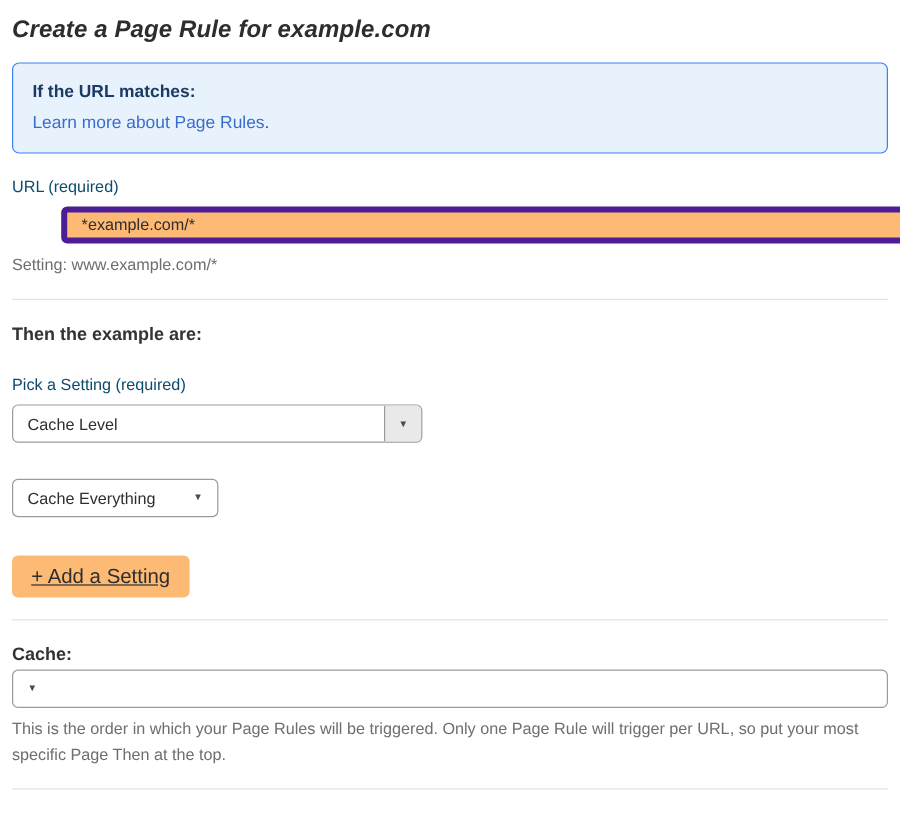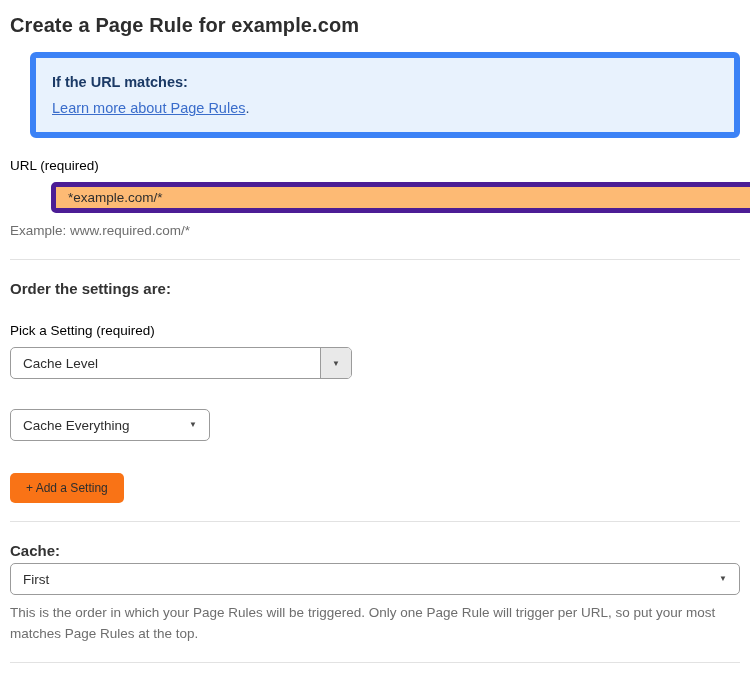--- a/index.html
+++ b/index.html
@@ -10,46 +10,45 @@
     color: #2e2e2e;
   }
   .container { padding: 10px; width: 750px; }
 
   .page-title {
     font-size: 20px;
     font-weight: 700;
     color: #2d2d2d;
     margin: 4px 0 15px 0;
     letter-spacing: 0.1px;
+    font-style: italic;
   }
 
   .info-box {
     background: #e8f2fd;
-    border: 6px solid #3b82f6;
+    border: 1px solid #3b82f6;
     border-radius: 6px;
     padding: 13px 16px;
     font-size: 14.5px;
     line-height: 22px;
     color: #2a4a78;
-    margin-left: 20px;
   }
   .info-box .info-heading {
     font-weight: 700;
     color: #1b3a66;
     margin-bottom: 4px;
   }
   .info-box a {
     color: #3a6dcb;
-    text-decoration: underline;
     cursor: pointer;
   }
 
   .field-label {
     font-size: 13.5px;
-    color: #000000;
+    color: #0c4a6e;
     margin: 20px 0 9px 0;
   }
 
   .text-input {
     width: 100%;
     height: 31px;
     border: 5px solid #4c1d95;
     border-radius: 5px;
     padding: 0 12px;
     font-size: 13.5px;
@@ -116,56 +115,57 @@
     align-self: stretch;
     background: #e9e9e9;
     border-left: 1px solid #9b9b9b;
     display: flex;
     align-items: center;
     justify-content: center;
     font-size: 8px;
     color: #4a4a4a;
   }
   .dd-setting { width: 342px; }
-  .dd-cache { width: 200px; }
+  .dd-cache { width: 172px; }
   .dd-order { width: 100%; }
 
   .btn {
     display: inline-block;
     border: none;
     border-radius: 5px;
-    font-size: 12px;
+    font-size: 17px;
     font-family: "Liberation Sans", sans-serif;
     padding: 9px 16px;
     cursor: pointer;
     color: #2e2e2e;
-    background: #f97316;
+    background: #fdba74;
     line-height: 1;
+    text-decoration: underline;
   }
   .btn-add { margin-top: 32px; }
 </style>
 </head>
 <body>
 
 <div class="container">
 
   <h1 class="page-title">Create a Page Rule for example.com</h1>
 
   <div class="info-box">
     <div class="info-heading">If the URL matches:</div>
     <div><a>Learn more about Page Rules</a><span>.</span></div>
   </div>
 
   <div class="field-label">URL (required)</div>
   <input class="text-input" type="text" value="*example.com/*" style="">
-  <div class="help-text">Example: www.required.com/*</div>
+  <div class="help-text">Setting: www.example.com/*</div>
 
   <hr class="divider">
 
-  <div class="section-heading">Order the settings are:</div>
+  <div class="section-heading">Then the example are:</div>
 
   <div class="settings-row">
     <div class="settings-col">
       <div class="field-label">Pick a Setting (required)</div>
       <div class="dropdown dd-setting">
         <span class="dd-value">Cache Level</span>
         <span class="dd-arrow-seg">▼</span>
       </div>
     </div>
     <div class="settings-col">
@@ -176,22 +176,21 @@
     </div>
   </div>
 
   <button class="btn btn-add">+ Add a Setting</button>
 
   <hr class="divider">
 
   <div class="section-heading">Cache:</div>
 
   <div class="dropdown dd-order">
-    <span class="dd-value">First</span>
     <span class="dd-arrow">▼</span>
   </div>
-  <div class="help-text">This is the order in which your Page Rules will be triggered. Only one Page Rule will trigger per URL, so put your most matches Page Rules at the top.</div>
+  <div class="help-text">This is the order in which your Page Rules will be triggered. Only one Page Rule will trigger per URL, so put your most specific Page Then at the top.</div>
 
   <hr class="divider">
 
   
 
 </div>
 
 </body></html>

